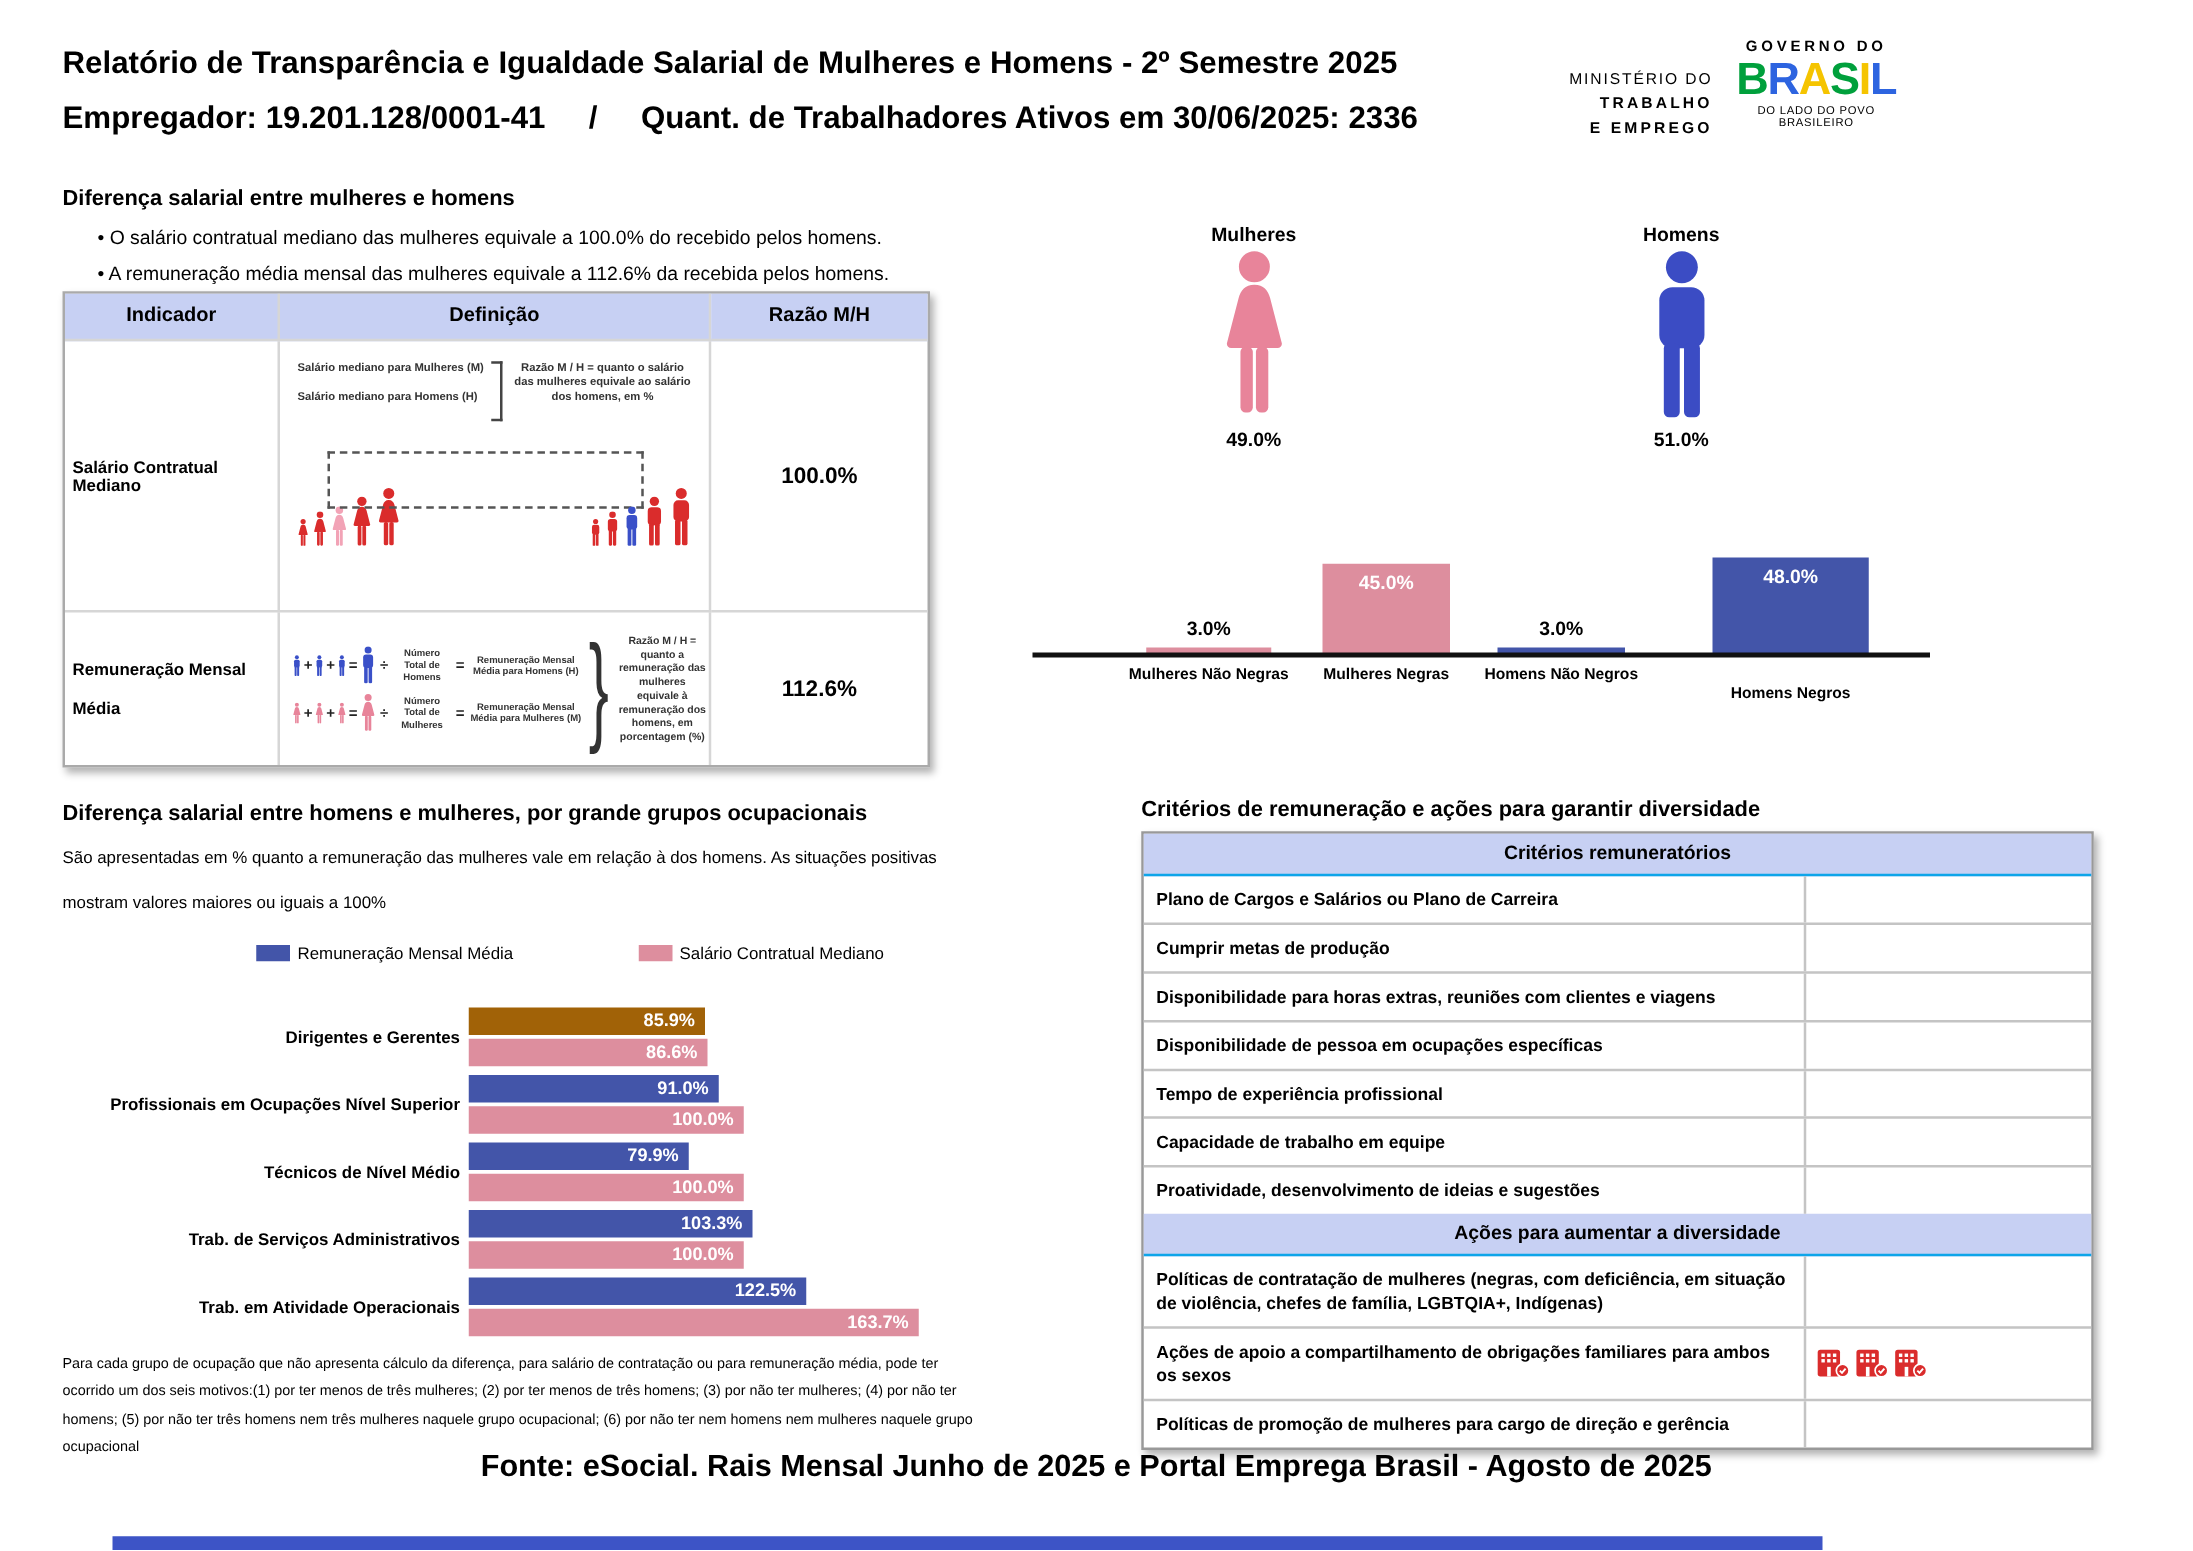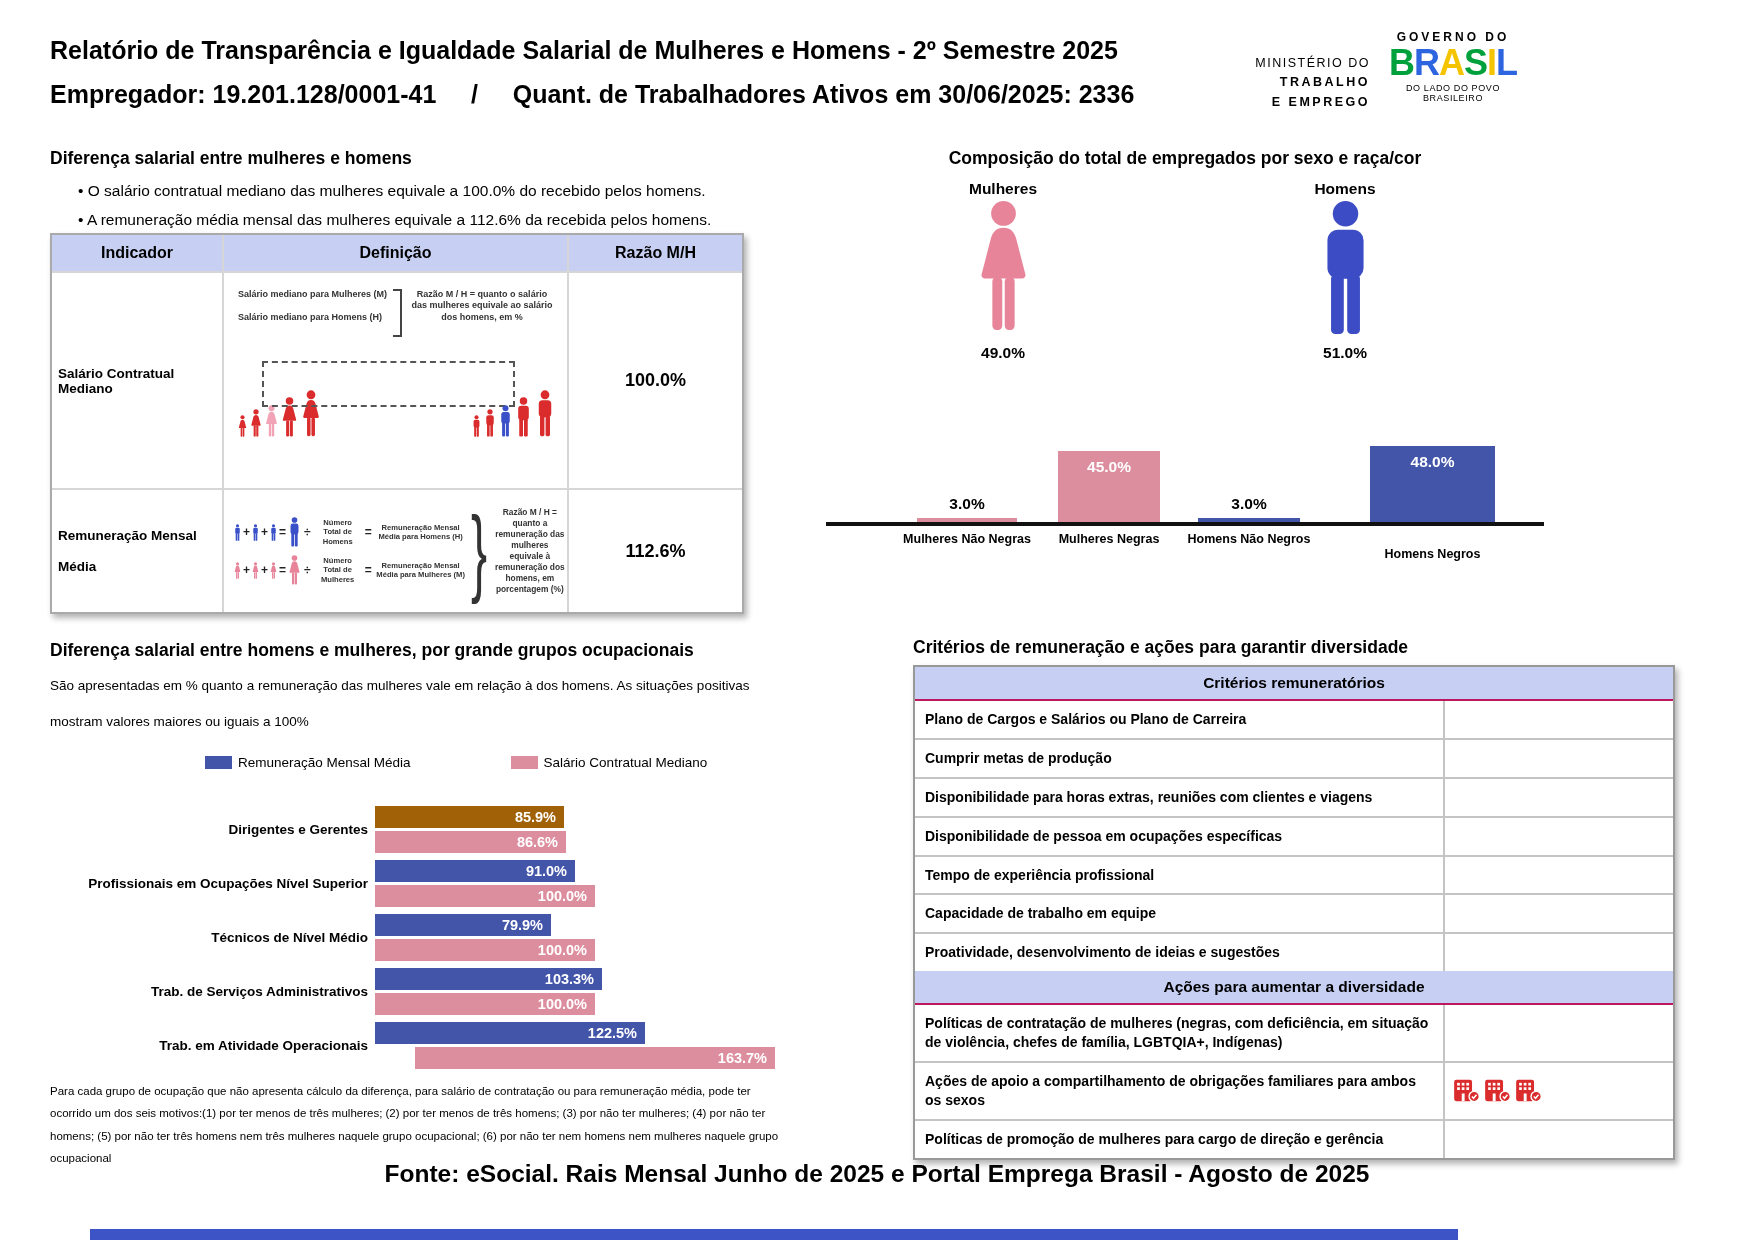--- a/index.html
+++ b/index.html
@@ -77,21 +77,21 @@
   .occ-label{width:318px;text-align:right;font-weight:bold;font-size:13.5px;padding-right:7px;flex:none;}
   .occ-bars{display:flex;flex-direction:column;gap:3px;}
   .occ-bar{height:22px;position:relative;}
   .occ-val{position:absolute;right:8px;top:50%;transform:translateY(-50%);color:#fff;font-weight:bold;font-size:14.5px;}
   .occ-foot{position:absolute;left:0;top:440px;width:745px;font-size:11.5px;line-height:1.95;}
   
   .crit{left:913px;top:637px;width:765px;}
   .crit-table{position:absolute;left:0;top:28px;width:758px;border:2px solid #999;
               box-shadow:3px 4px 6px rgba(0,0,0,.3);background:#fff;}
   .crit-sec{background:#c7d0f3;font-weight:bold;font-size:15.5px;text-align:center;
-            padding:7px 4px;border-bottom:2px solid #be185d;}
+            padding:7px 4px;border-bottom:2px solid #0ea5e9;}
   .crit-row{display:flex;border-bottom:2px solid #c4c4c4;}
   .crit-row:last-child{border-bottom:none;}
   .crit-label{width:530px;box-sizing:border-box;padding:9px 10px;font-weight:bold;font-size:14px;line-height:1.35;
               border-right:2px solid #c4c4c4;display:flex;align-items:center;}
   .crit-value{flex:1;display:flex;align-items:center;padding:4px 8px;gap:4px;}
   
   .footer{left:0;top:1160px;width:1754px;text-align:center;font-size:24.5px;font-weight:bold;}
   .bottom-bar{left:90px;top:1229px;width:1368px;height:11px;background:#3d54c6;}
 </style>
 </head>
@@ -283,21 +283,20 @@
           </div>
         </div>
         <div class="d2-brace">}</div>
         <div class="d2-note">Razão M / H = quanto a remuneração das mulheres equivale à remuneração dos homens, em porcentagem (%)</div>
       </div>
     </div>
     <div class="sg-cell sg-ratio last-col last-row">112.6%</div>
   </div>
 
   <div class="abs comp">
-    <div class="comp-title h2">Composição do total de empregados por sexo e raça/cor</div>
     <div class="comp-sex-label" style="left:95px;">Mulheres</div>
     <div class="comp-sex-label" style="left:437px;">Homens</div>
     <div class="comp-iconbox" style="left:95px;" id="comp-woman-icon"><svg viewBox="0 0 26 64" width="55" height="132" fill="#e8849a">
           <circle cx="13" cy="6.5" r="6"></circle>
           <path d="M13 13.5 c3.6 0 5.3 2.3 6.1 5.1 L23.6 36 c.3 1.1 -.5 2 -1.6 2 H4 c-1.1 0 -1.9 -.9 -1.6 -2 L6.9 18.6 C7.7 15.8 9.4 13.5 13 13.5 Z"></path>
           <rect x="7.6" y="37.5" width="4.8" height="25.5" rx="2"></rect>
           <rect x="13.6" y="37.5" width="4.8" height="25.5" rx="2"></rect>
         </svg></div>
     <div class="comp-iconbox" style="left:437px;" id="comp-man-icon"><svg viewBox="0 0 26 64" width="57" height="136" fill="#3b4cc4">
           <circle cx="13" cy="6.5" r="6"></circle>
@@ -394,21 +393,21 @@
               <span class="occ-val">100.0%</span>
             </div>
           </div>
         </div>
         <div class="occ-row">
           <div class="occ-label">Trab. em Atividade Operacionais</div>
           <div class="occ-bars">
             <div class="occ-bar" style="width: 270px; background: rgb(67, 85, 169);">
               <span class="occ-val">122.5%</span>
             </div>
-            <div class="occ-bar" style="width: 360px; background: rgb(221, 142, 158); margin-left: 40px;">
+            <div class="occ-bar" style="width: 360px; background: rgb(221, 142, 158);">
               <span class="occ-val">163.7%</span>
             </div>
           </div>
         </div>
       </div>
     <div class="occ-foot">Para cada grupo de ocupação que não apresenta cálculo da diferença, para salário de contratação ou para remuneração média, pode ter ocorrido um dos seis motivos:(1) por ter menos de três mulheres; (2) por ter menos de três homens; (3) por não ter mulheres; (4) por não ter homens; (5) por não ter três homens nem três mulheres naquele grupo ocupacional; (6) por não ter nem homens nem mulheres naquele grupo ocupacional</div>
   </div>
 
   <div class="abs crit">
     <div class="h2" style="position:absolute;left:0;top:0;">Critérios de remuneração e ações para garantir diversidade</div>

